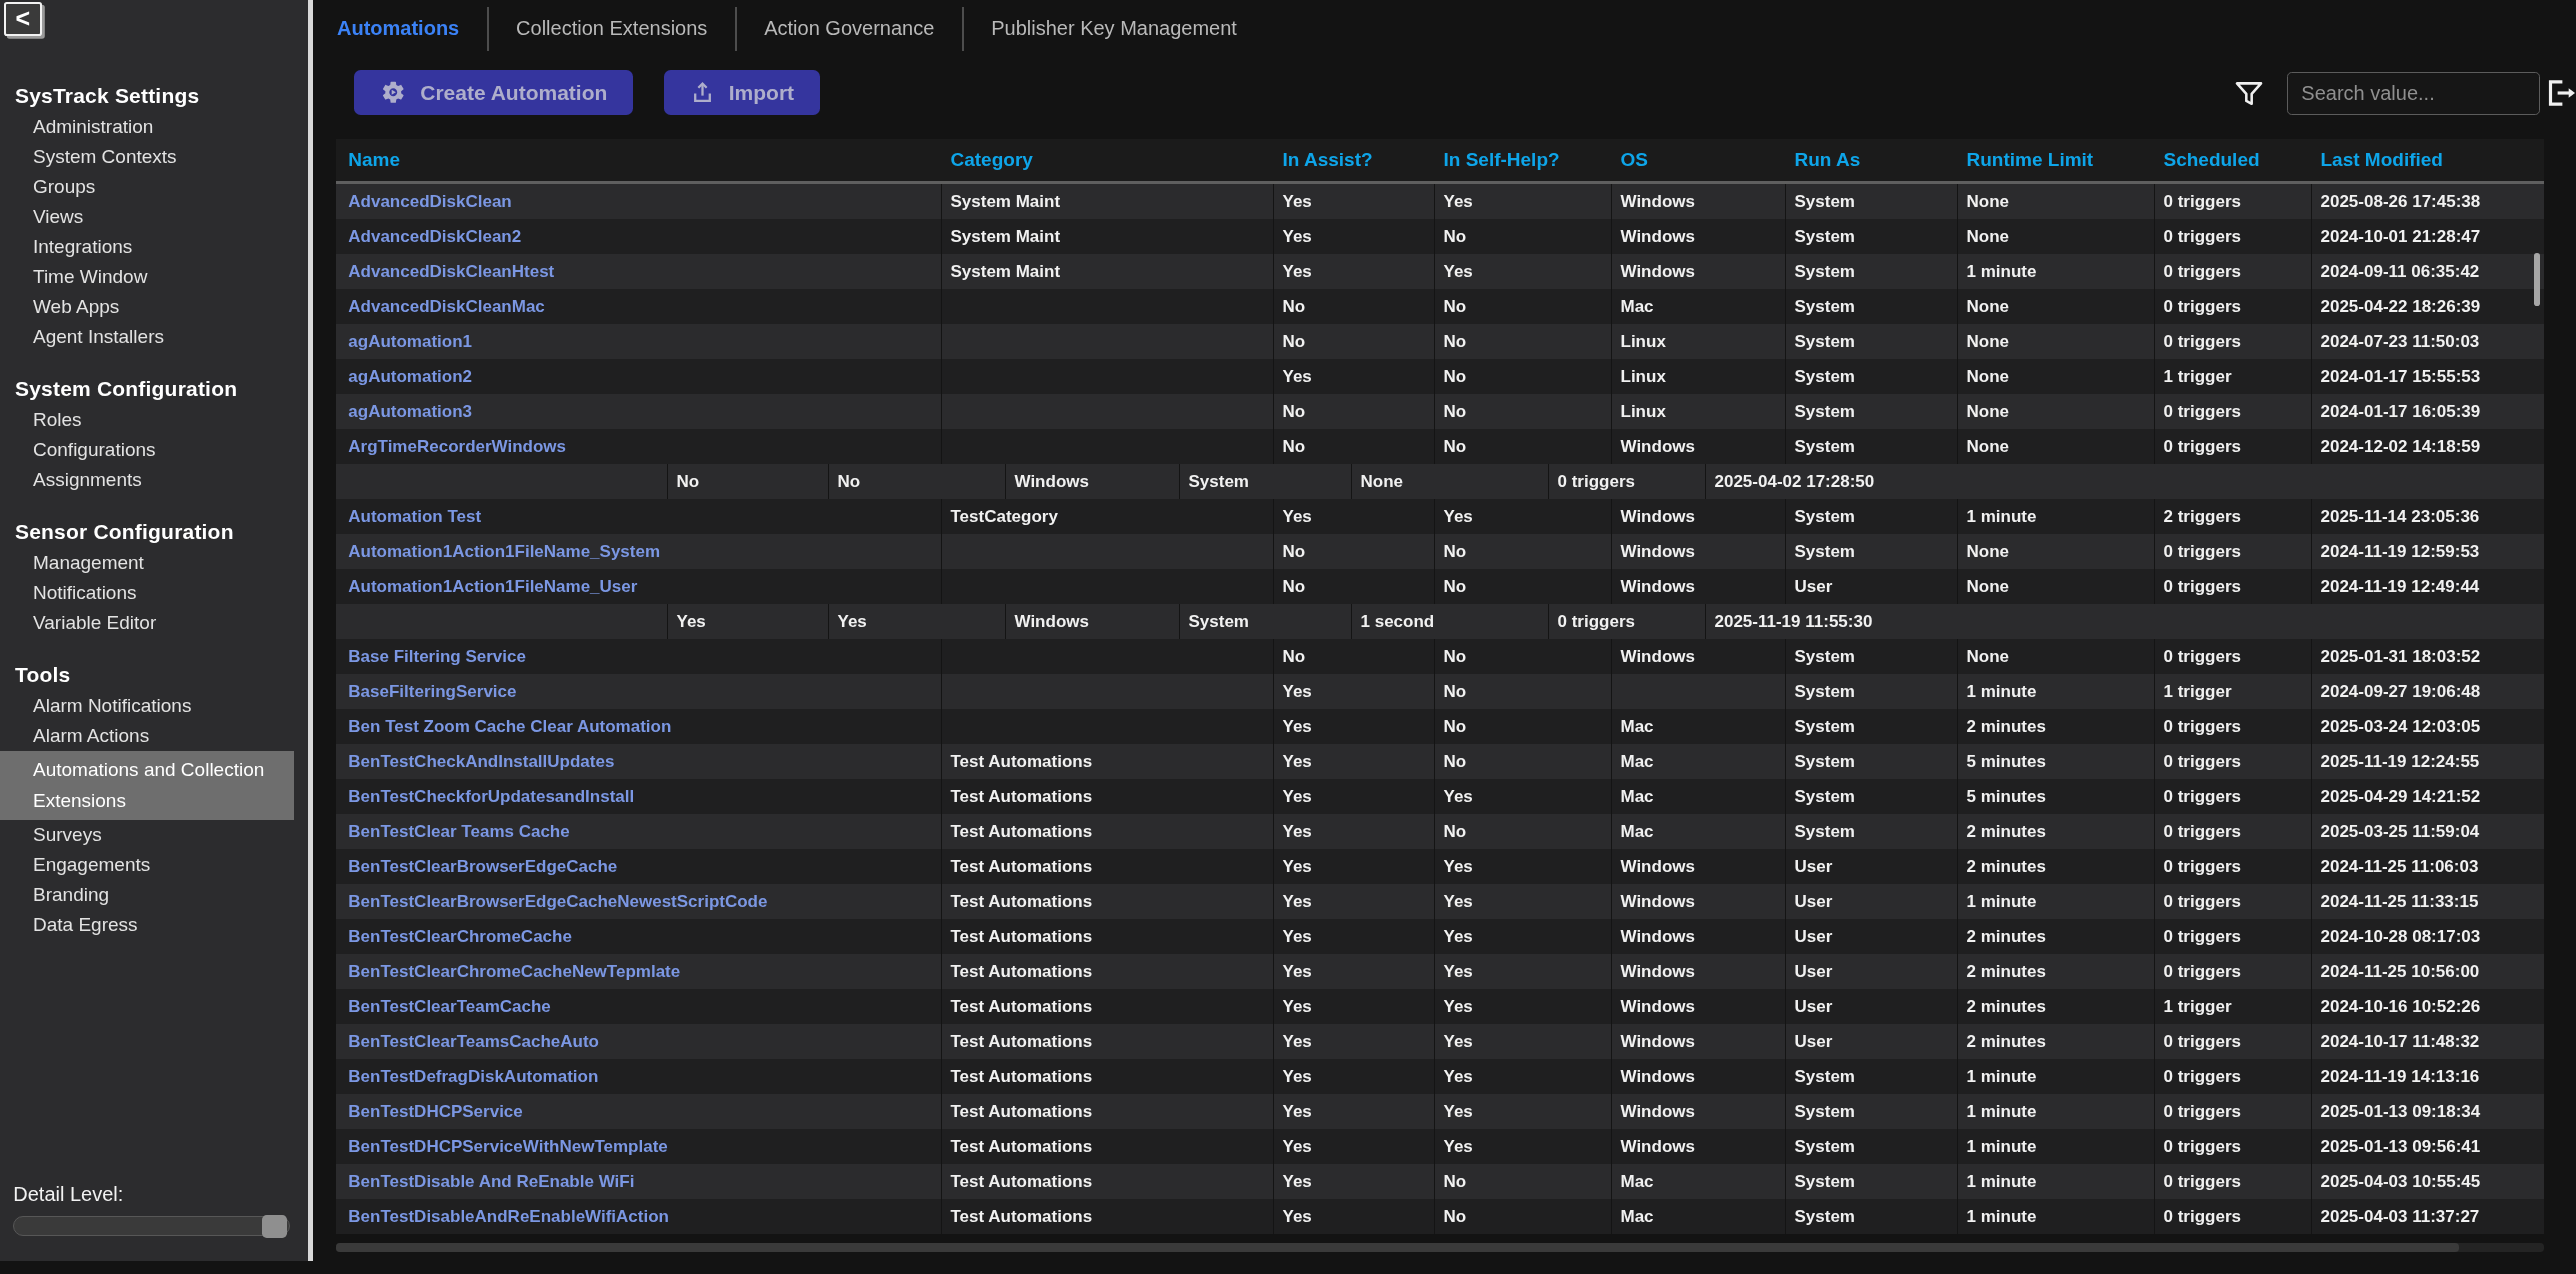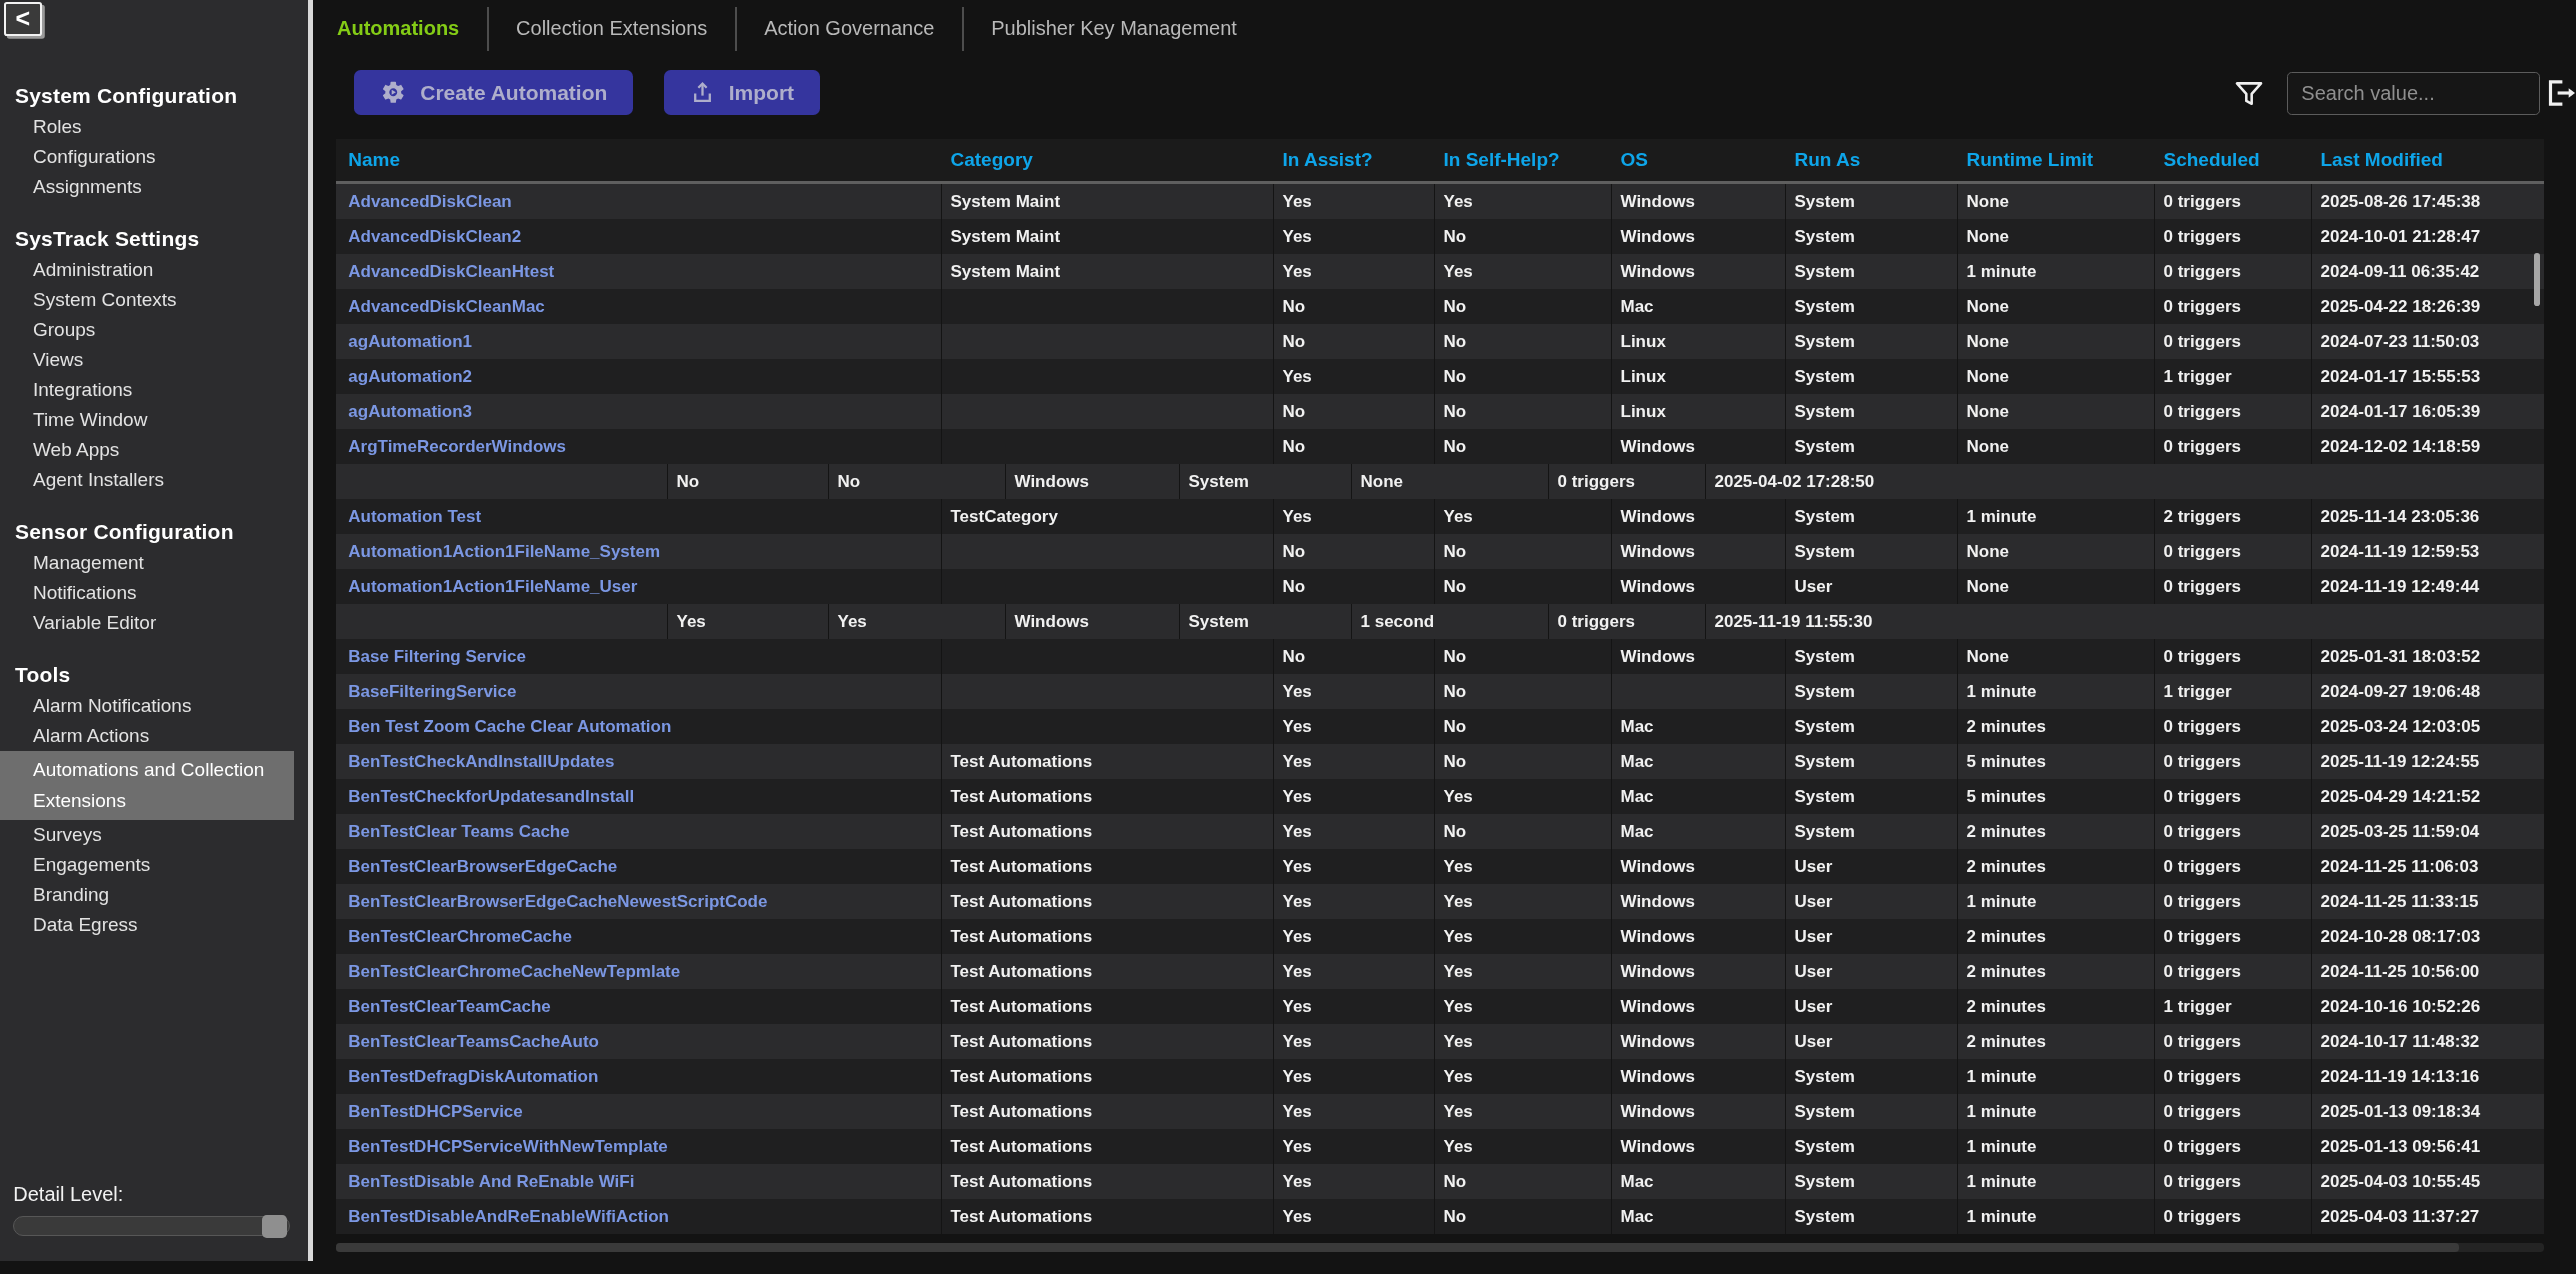--- a/index.html
+++ b/index.html
@@ -65,21 +65,21 @@
   }
 
   
   .main{position:absolute;left:313px;top:0;width:2263px;height:1275px;}
 
   .tab-bar{display:flex;align-items:center;height:57px;padding-left:24px;}
   .tab{
     font-size:20px;color:#b9b9b9;padding:0 27.5px;cursor:pointer;white-space:nowrap;
   }
   .tab:first-child{padding-left:0;}
-  .tab.active{color:#84cc16;font-weight:bold;}
+  .tab.active{color:#3b82f6;font-weight:bold;}
   .tab-sep{width:1.9px;height:44px;background:#4d4d4d;}
 
   .toolbar{position:absolute;left:16px;top:70px;height:47px;width:2263px;}
   .btn{
     position:absolute;top:0;height:45px;display:inline-flex;align-items:center;
     gap:14.2px;padding:0 25.6px;background:var(--accent);border:none;border-radius:6.6px;
     color:var(--accent-text);font-size:21px;font-weight:bold;cursor:pointer;
     font-family:inherit;
   }
   .btn svg{display:block;}
@@ -126,36 +126,36 @@
     background:#242424;border-radius:3.8px;
   }
   .hscroll-thumb{width:2123px;height:8.5px;background:#3a3a3a;border-radius:3.8px;cursor:pointer;}
 </style>
 </head>
 <body>
 
 <div class="sidebar">
   <div class="collapse-btn">&lt;</div>
   <div class="side-nav">
-      <div class="side-section">
-        <div class="side-heading">System Configuration</div>
-        <div class="side-item">Roles</div>
-        <div class="side-item">Configurations</div>
-        <div class="side-item">Assignments</div>
-      </div>
       <div class="side-section">
         <div class="side-heading">SysTrack Settings</div>
         <div class="side-item">Administration</div>
         <div class="side-item">System Contexts</div>
         <div class="side-item">Groups</div>
         <div class="side-item">Views</div>
         <div class="side-item">Integrations</div>
         <div class="side-item">Time Window</div>
         <div class="side-item">Web Apps</div>
         <div class="side-item">Agent Installers</div>
+      </div>
+      <div class="side-section">
+        <div class="side-heading">System Configuration</div>
+        <div class="side-item">Roles</div>
+        <div class="side-item">Configurations</div>
+        <div class="side-item">Assignments</div>
       </div>
       <div class="side-section">
         <div class="side-heading">Sensor Configuration</div>
         <div class="side-item">Management</div>
         <div class="side-item">Notifications</div>
         <div class="side-item">Variable Editor</div>
       </div>
       <div class="side-section">
         <div class="side-heading">Tools</div>
         <div class="side-item">Alarm Notifications</div>

